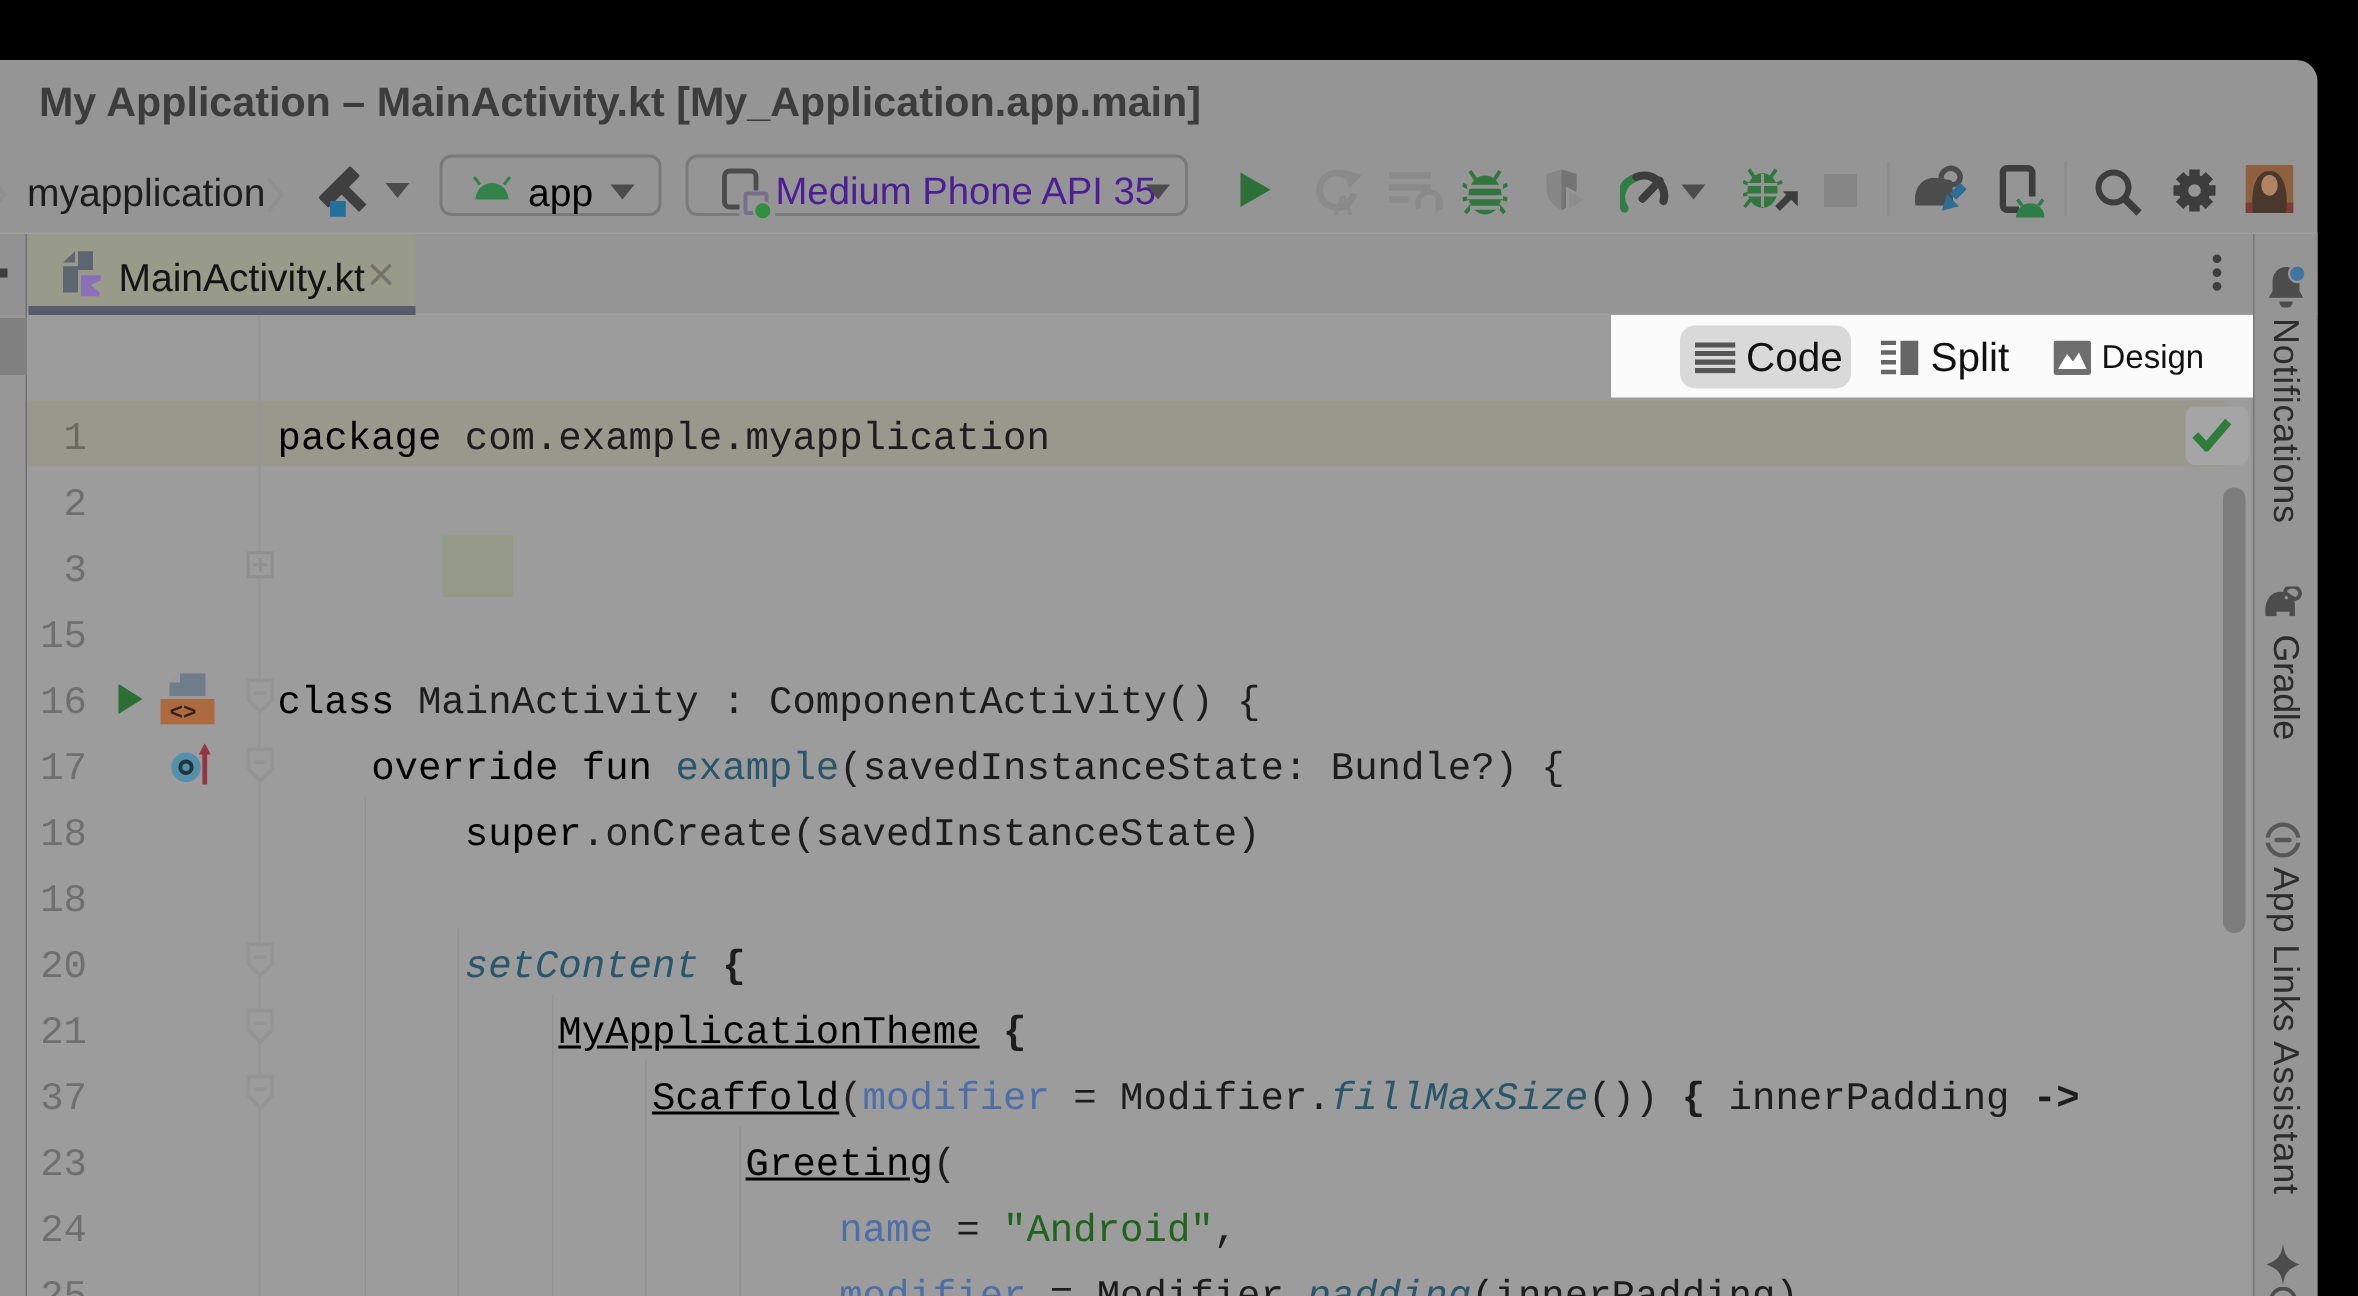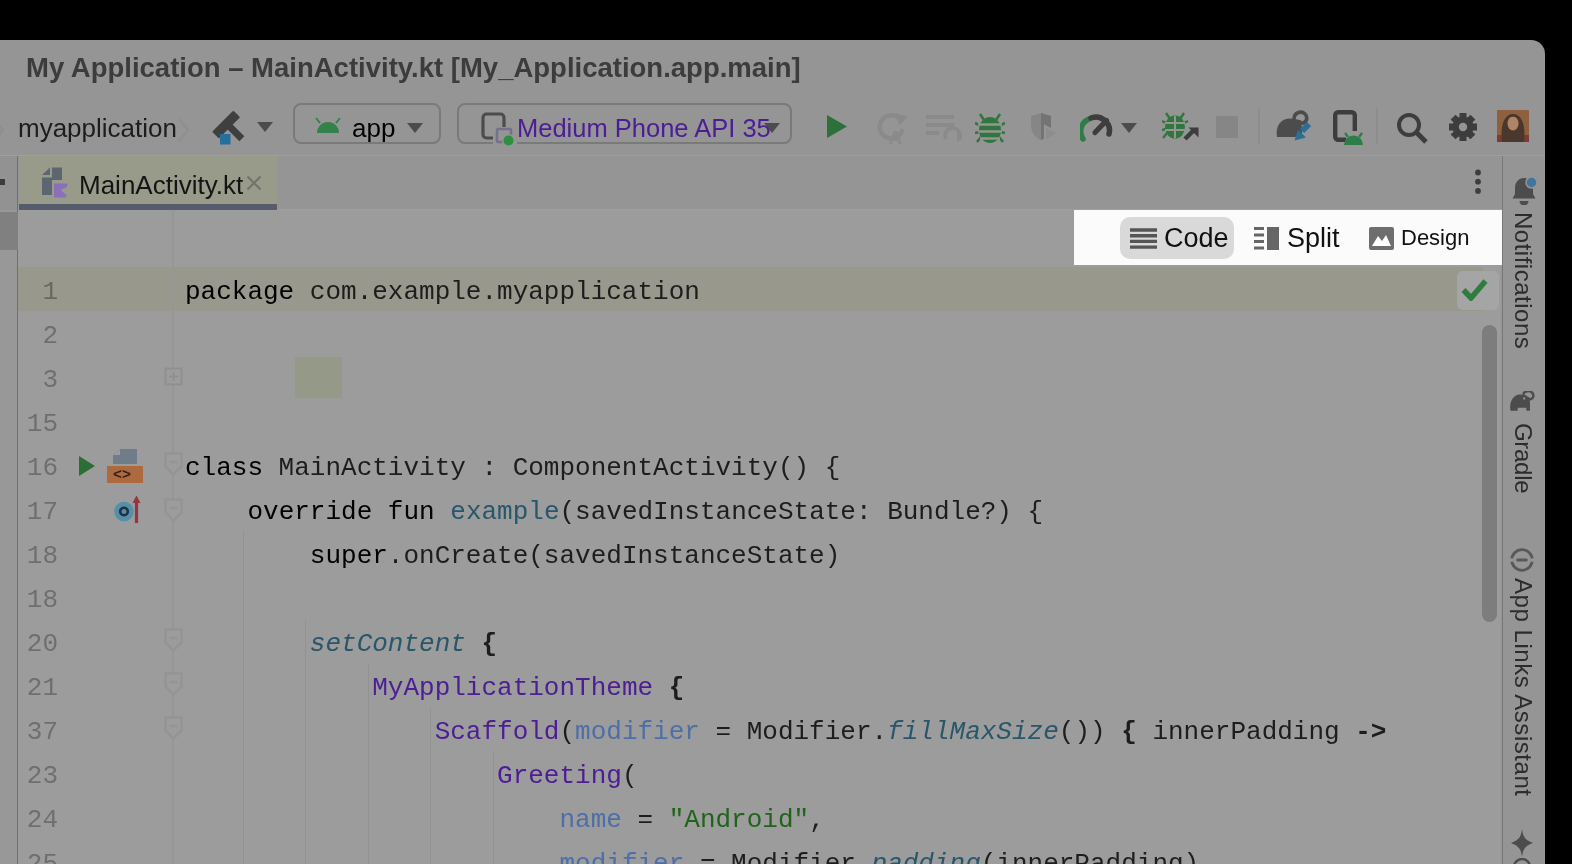--- a/index.html
+++ b/index.html
@@ -5,21 +5,21 @@
   html,body{margin:0;padding:0;background:#000;width:1572px;height:864px;overflow:hidden;}
   *{box-sizing:border-box;}
   .abs{position:absolute;}
   body{font-family:"Liberation Sans",sans-serif;}
   #win{position:absolute;left:0;top:40px;width:1545px;height:844px;background:#959595;border-top-right-radius:14px;overflow:hidden;}
   .codeline{position:absolute;left:185px;font:26px/44px "Liberation Mono",monospace;white-space:pre;color:#1d1d1d;}
   .num{position:absolute;width:40px;text-align:right;left:18px;font:26px/44px "Liberation Mono",monospace;color:#6f6f6f;}
   .kw{color:#000000;}
   .fn{color:#28566a;}
   .it{font-style:italic;}
-  .grn{color:#4c1d95;}
+  .grn{color:#000000;text-decoration:underline;}
   .prm{color:#4e6ea8;}
   .str{color:#20641c;}
   .bold{font-weight:bold;}
   .guide{position:absolute;width:1px;background:#929292;}
   .vlab{font-size:24px;line-height:26px;color:#2c2c2c;white-space:nowrap;transform-origin:0 0;transform:rotate(90deg);}
 </style>
 </head>
 <body>
 <div id="win">
 

